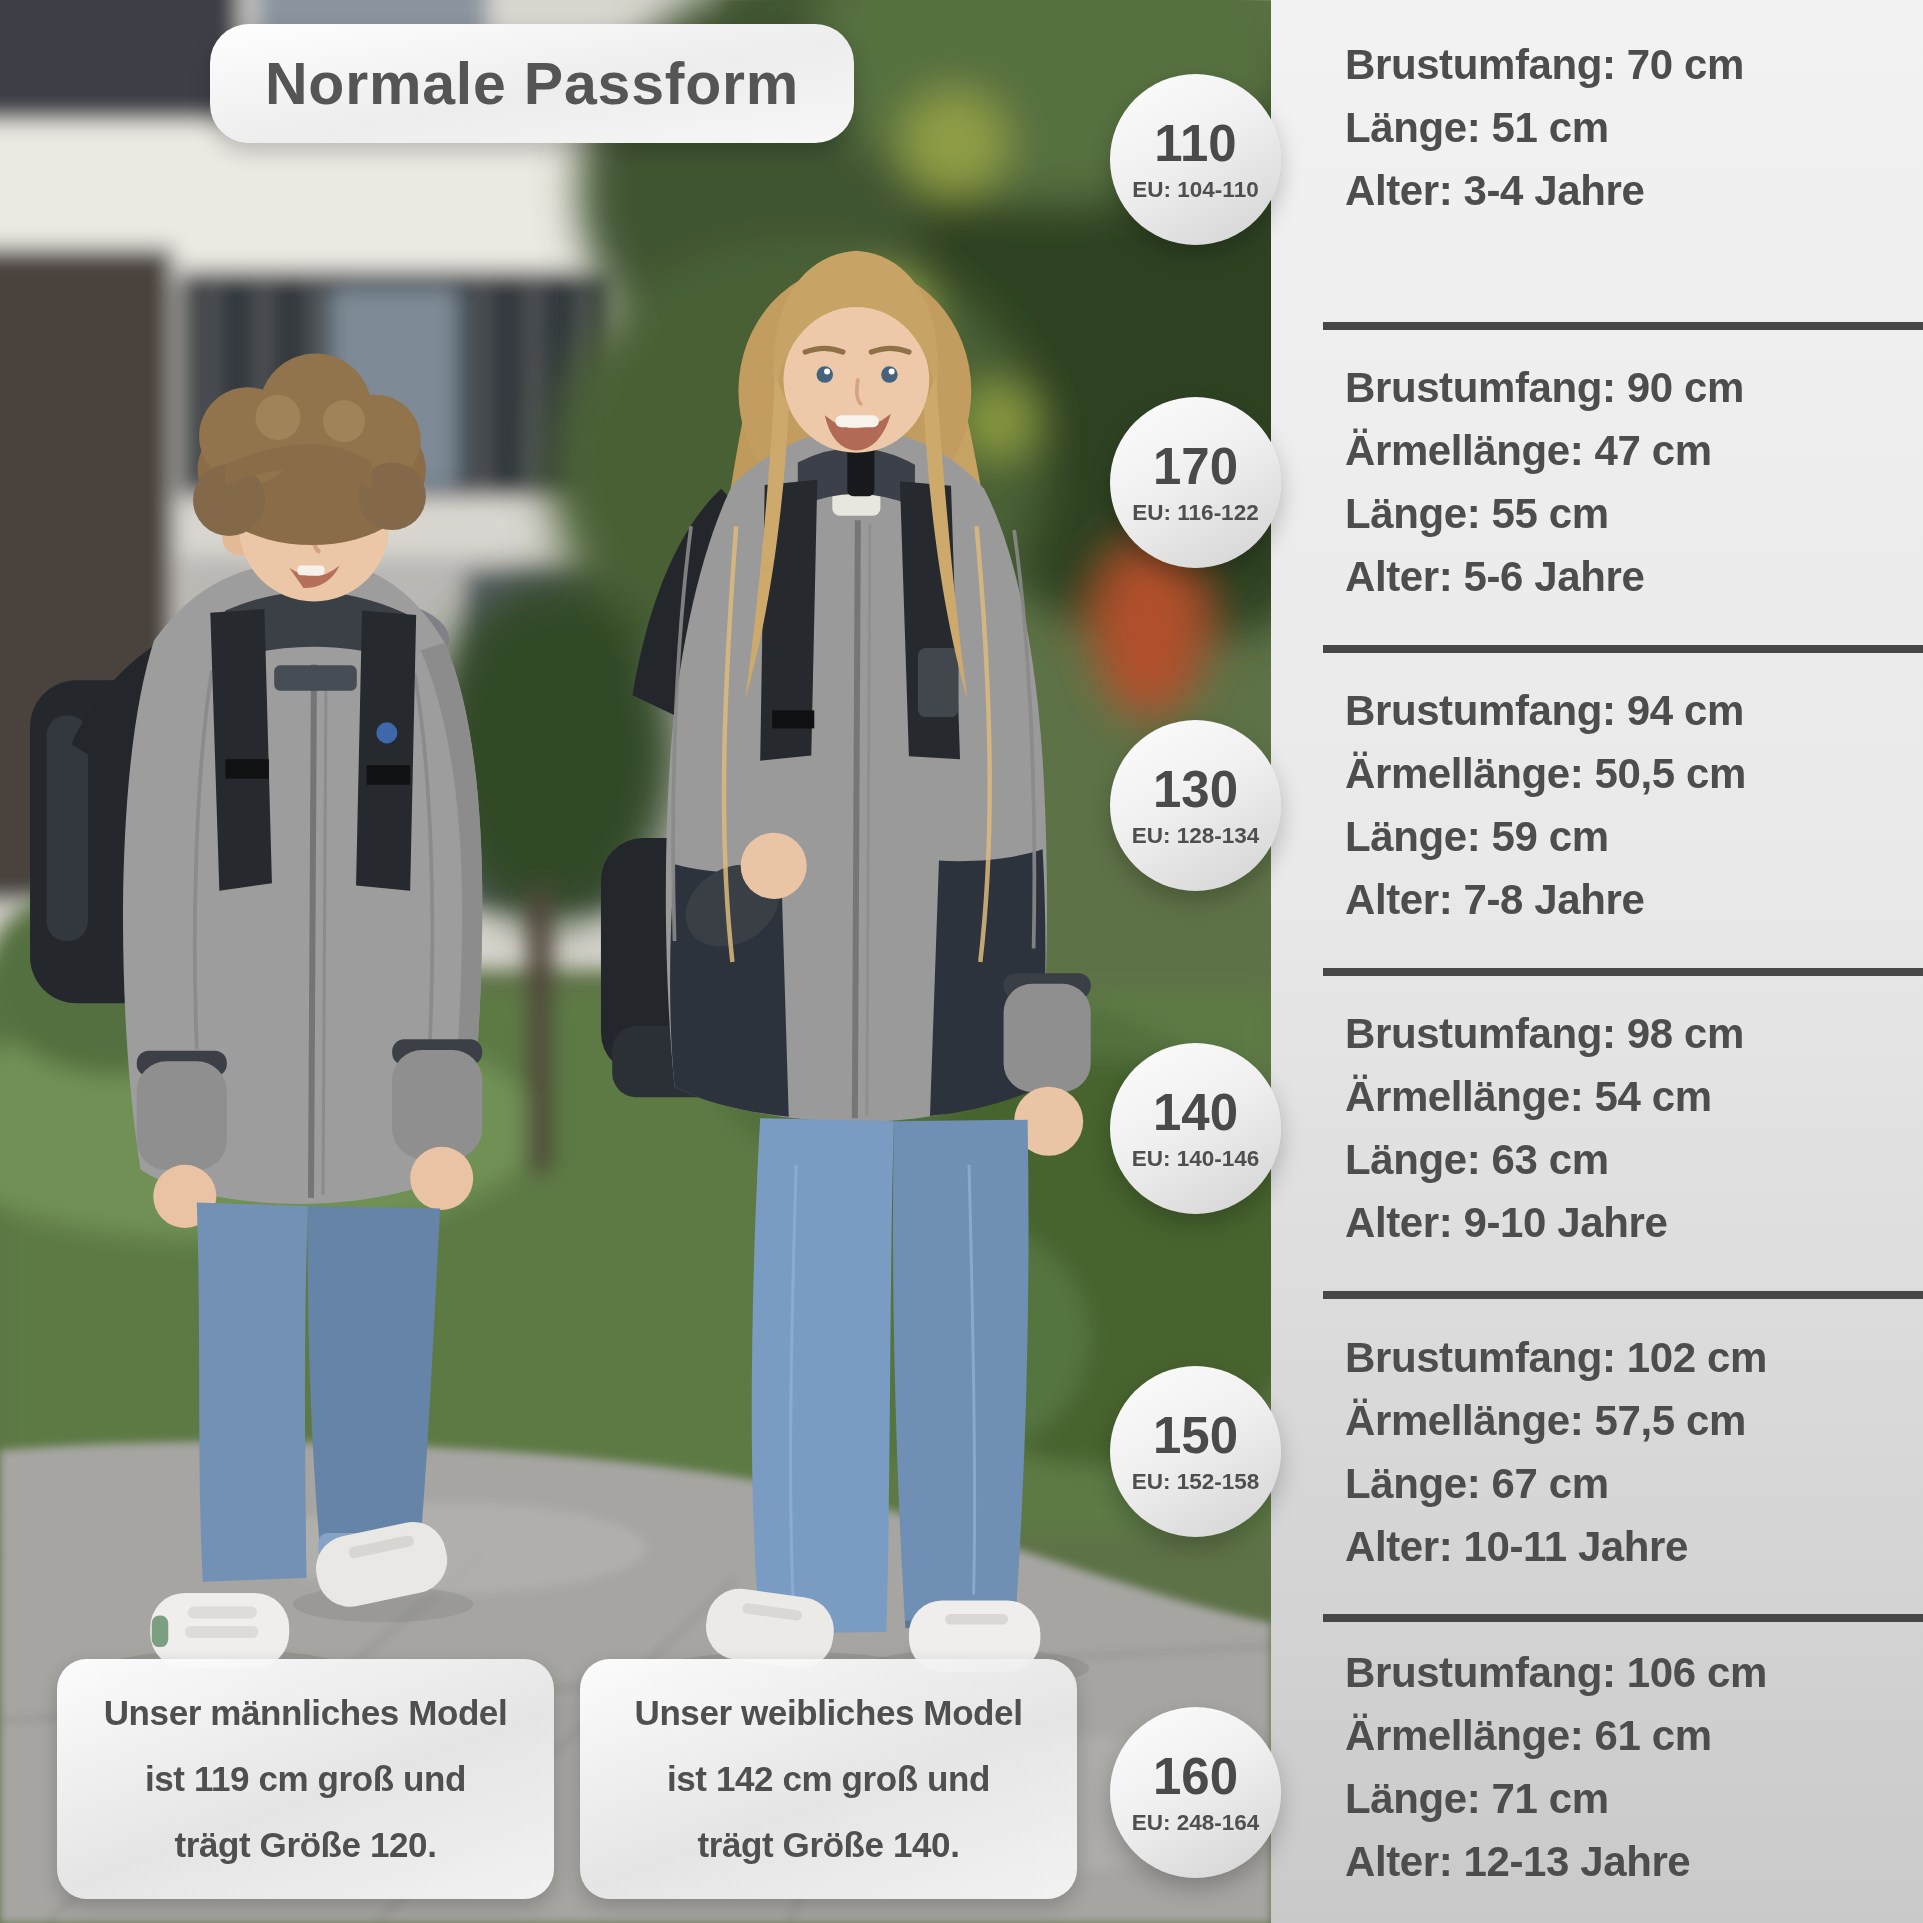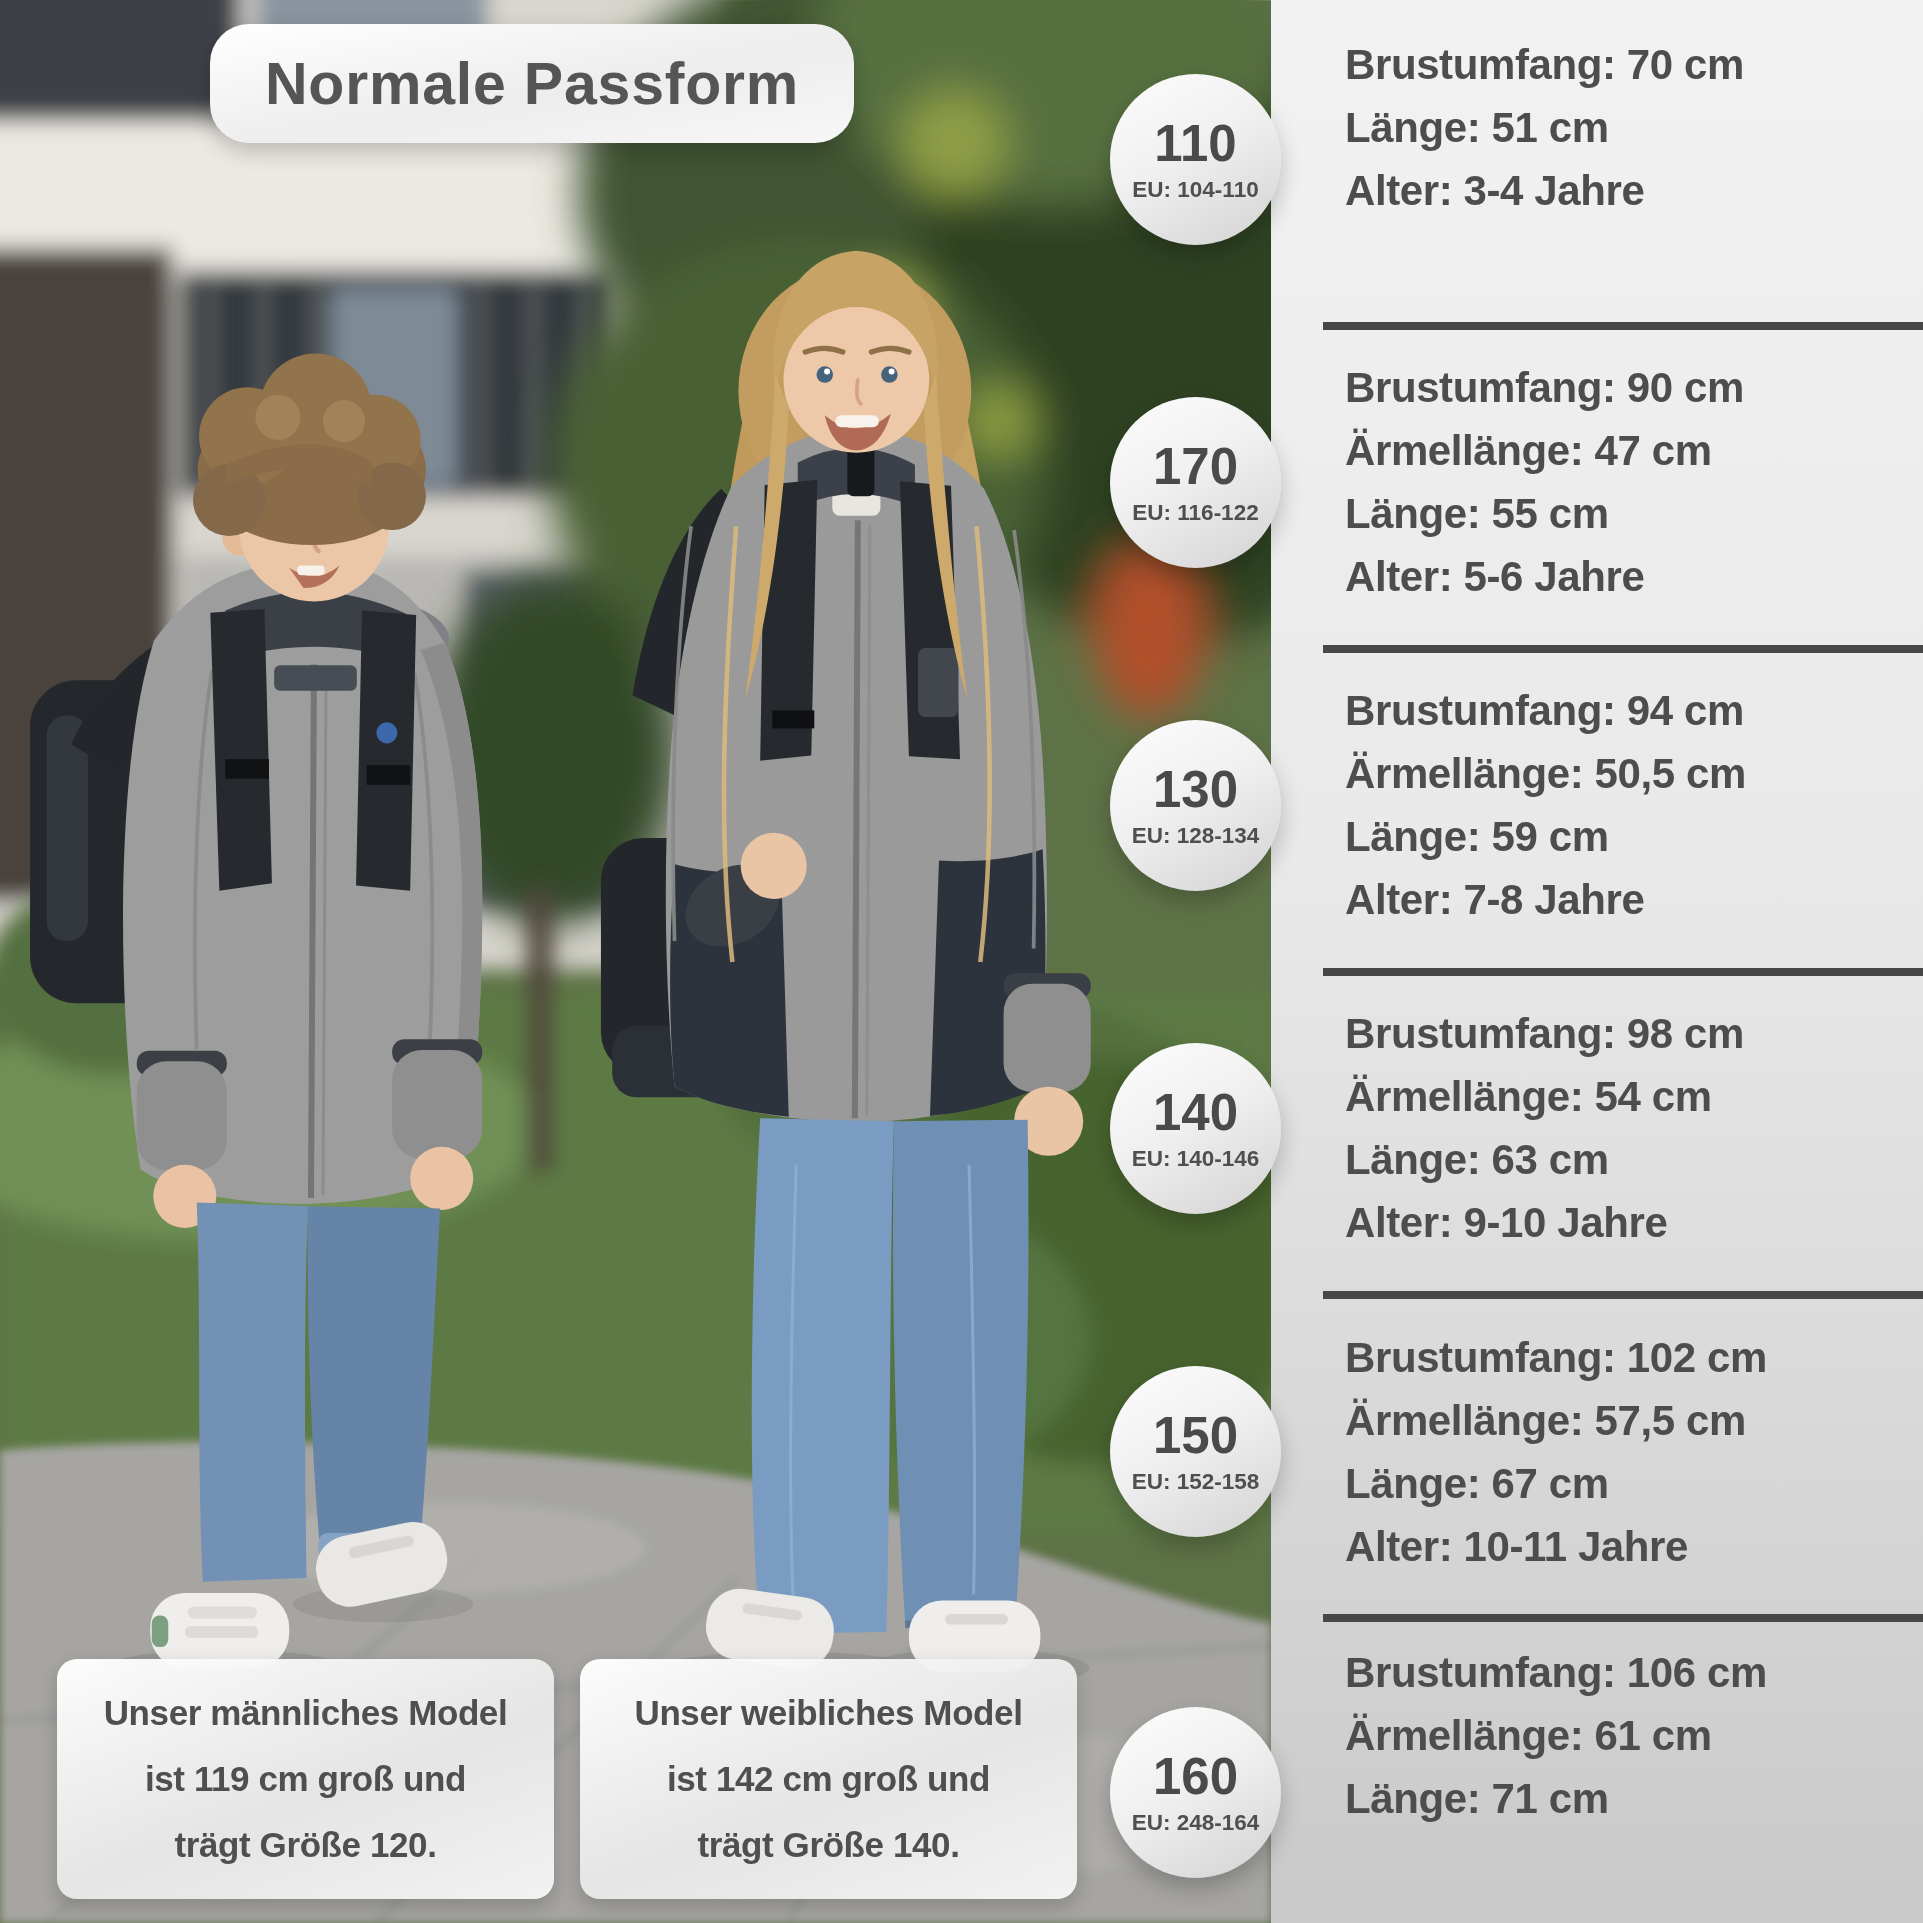--- a/index.html
+++ b/index.html
@@ -34,21 +34,21 @@
   
   .title-pill{
     position:absolute;left:210px;top:24px;width:644px;height:119px;border-radius:39px;
     background:linear-gradient(170deg,#ffffff 0%,#ededed 55%,#f7f7f7 100%);
     box-shadow:0 9px 21px rgba(0,0,0,0.20);
     display:flex;align-items:center;justify-content:center;
   }
   .title-text{font-size:59px;font-weight:bold;color:#555555;letter-spacing:0.8px;white-space:nowrap;}
   
   .note-box{
-    position:absolute;top:1659px;width:497px;height:240px;border-radius:20px;
+    position:absolute;top:1659px;width:497px;height:240px;border-radius:30px;
     background:linear-gradient(160deg,rgba(255,255,255,0.97) 0%,rgba(233,233,233,0.94) 55%,rgba(246,246,246,0.95) 100%);
     box-shadow:0 7.5px 19.5px rgba(0,0,0,0.18);
     display:flex;flex-direction:column;align-items:center;justify-content:center;
   }
   .note-box.male{left:57px;}
   .note-box.female{left:580px;}
   .note-line{
     height:66px;line-height:66px;font-size:35px;font-weight:bold;
     color:#4f4f4f;white-space:nowrap;letter-spacing:-0.4px;
   }
@@ -337,20 +337,21 @@
   <div class="spec-block" style="top:1326px">
     <div class="spec-line">Brustumfang: 102 cm</div>
     <div class="spec-line">Ärmellänge: 57,5 cm</div>
     <div class="spec-line">Länge: 67 cm</div>
     <div class="spec-line">Alter: 10-11 Jahre</div>
   </div>
   <div class="spec-block" style="top:1641px">
     <div class="spec-line">Brustumfang: 106 cm</div>
     <div class="spec-line">Ärmellänge: 61 cm</div>
     <div class="spec-line">Länge: 71 cm</div>
+    <div class="spec-line">Alter: 12-13 Jahre</div>
   </div>
 
   <div class="size-circle" style="top:74px">
     <div class="size-num">110</div>
     <div class="size-eu">EU: 104-110</div>
   </div>
   <div class="size-circle" style="top:397px">
     <div class="size-num">170</div>
     <div class="size-eu">EU: 116-122</div>
   </div>

